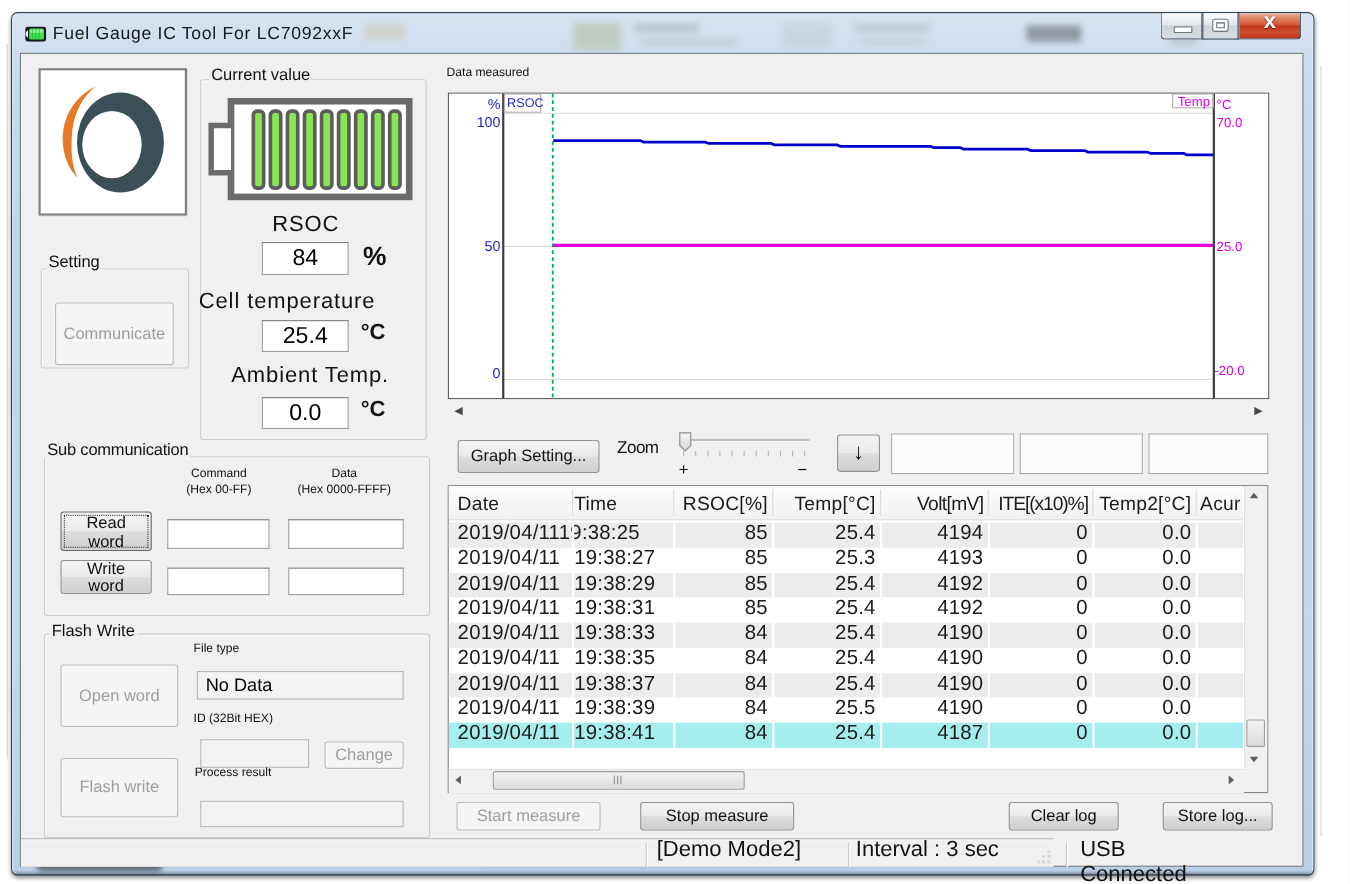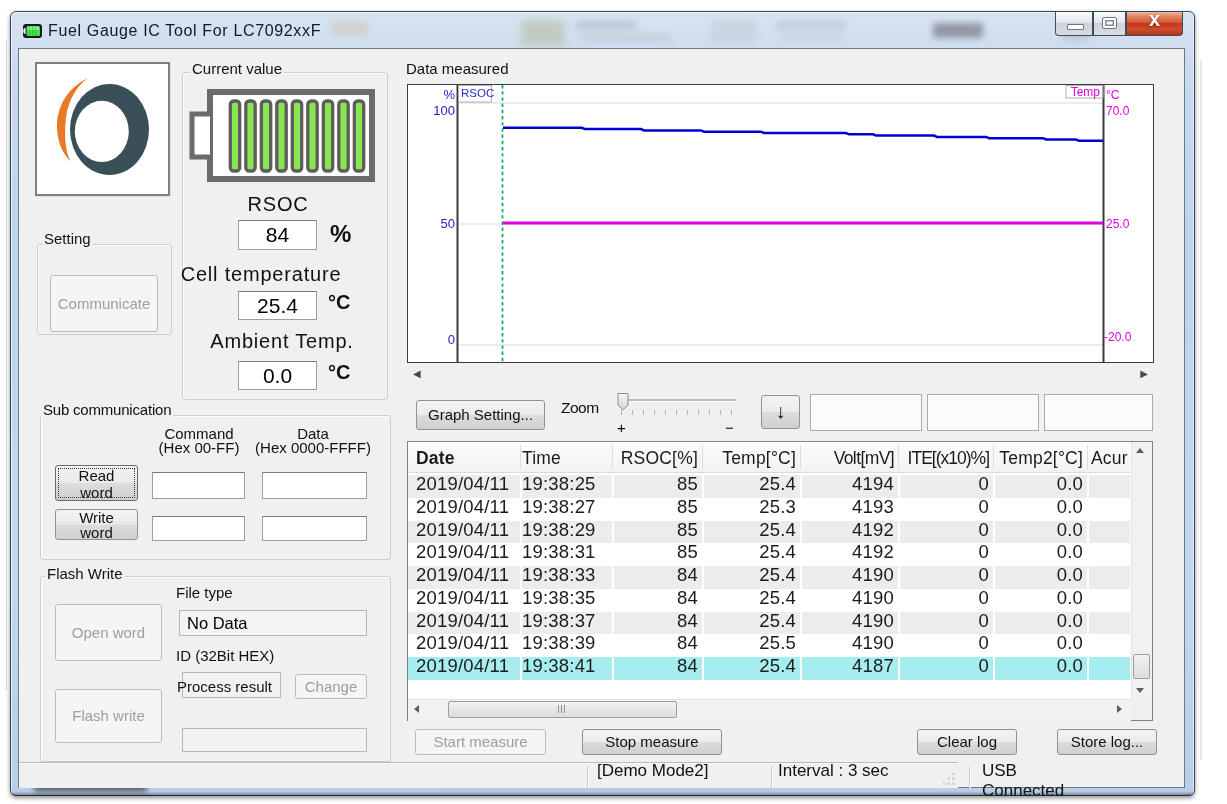--- a/index.html
+++ b/index.html
@@ -32,21 +32,21 @@
   background:#f0f0f0;border:1px solid #6c7a88;box-sizing:content-box;}
 
 .gb{position:absolute;border:1px solid #cdcdcd;border-radius:3px;box-shadow:inset 1px 1px 0 rgba(255,255,255,.9);}
 .cap{position:absolute;font-size:15px;color:#111;background:#f0f0f0;padding:0 2px;line-height:14px;}
 .btn{position:absolute;box-sizing:border-box;border:1px solid #8e9294;border-radius:3px;
   background:linear-gradient(180deg,#f3f3f3 0%,#ebebeb 48%,#dcdcdc 52%,#d0d0d0 100%);
   font-size:15px;color:#111;text-align:center;}
 .btn.dis{border-color:#bcbcbc;background:#f5f5f5;color:#9e9e9e;}
 .fld{position:absolute;box-sizing:border-box;background:#fff;border:1px solid #9e9e9e;border-top-color:#7c7c7c;}
 .fld.dis{background:#f2f2f2;border-color:#b8b8b8;}
-.lbl{position:absolute;font-size:15px;color:#111;white-space:nowrap;}
+.lbl{position:absolute;font-size:11px;color:#111;white-space:nowrap;}
 .big{font-size:20px;letter-spacing:0.8px;}
 #logobox{left:16px;top:13px;width:135px;height:134px;background:#fff;box-sizing:border-box;
   border:2px solid #808080;box-shadow:inset 0 0 0 1px #ffffff, 1px 1px 0 #e0e0e0;padding:0;}
 #battsvg{left:167px;top:40px;width:192px;height:95px;}
 #readword{outline:1px dotted #333;outline-offset:-4px;border-color:#6a6a6a;}
 
 #chart{position:absolute;left:388px;top:35px;width:747px;height:279px;}
 #chartscroll{position:absolute;left:388px;top:318px;width:747px;height:14px;background:#f0f0f0;}
 .sarr{position:absolute;font-size:10px;color:#4a4a4a;line-height:14px;}
 
@@ -59,21 +59,21 @@
 #tbl .hsep{position:absolute;top:3px;width:1px;height:24px;background:#dcdcdc;}
 #tbl .tr{position:absolute;left:0;width:722px;height:22px;}
 #tbl .g{background:#ececec;}
 #tbl .cy{background:#a5edef;}
 #tbl .td{position:absolute;top:-2px;white-space:nowrap;color:#1b1b1b;letter-spacing:0.2px;}
 #tbl .rsep{position:absolute;width:2px;background:#fff;}
 #vscr{position:absolute;left:723px;top:0;width:20px;height:257px;background:#f1f1f1;border-left:1px solid #e2e2e2;}
 #hscr{position:absolute;left:0;top:257px;width:723px;height:21px;background:#f1f1f1;border-top:1px solid #e2e2e2;}
 .thumb{position:absolute;background:linear-gradient(180deg,#f2f2f2,#dcdcdc);border:1px solid #9d9d9d;border-radius:2px;box-sizing:border-box;}
 
-#status{position:absolute;left:0;top:713px;width:939px;height:25px;background:#f0f0f0;border-top:1px solid #b9b9b9;box-shadow:inset 0 1px 0 #fafafa;font-size:17px;color:#111;}
+#status{position:absolute;left:0;top:713px;width:939px;height:25px;background:#f0f0f0;border-top:1px solid #b9b9b9;box-shadow:inset 0 1px 0 #fafafa;font-size:20px;color:#111;}
 #status .sep{position:absolute;top:3px;width:1px;height:22px;background:#c9c9c9;box-shadow:1px 0 0 #fff;}
 </style>
 </head>
 <body>
 
 <div class="abs" style="left:6px;top:40px;width:1px;height:650px;background:#d8d8d8;"></div>
 <div class="abs" style="left:1200px;top:60px;width:2px;height:700px;background:#e8e8e8;"></div>
 <div id="win">
 
   <div class="abs" style="left:320px;top:10px;width:38px;height:14px;background:#cfc8b4;filter:blur(3px);opacity:.6;border-radius:3px;"></div>
@@ -164,21 +164,21 @@
 
     <div class="gb" style="left:21px;top:527px;width:349px;height:184px;"></div>
     <div class="cap" style="left:26px;top:518px;">Flash Write</div>
     <div class="lbl" style="left:157px;top:535px;">File type</div>
     <div class="fld" style="left:160px;top:561px;width:188px;height:26px;font-size:16.5px;line-height:25px;padding-left:7px;background:#f3f3f3;border-color:#b5b5b5;">No Data</div>
     <div class="btn dis" style="left:36px;top:555px;width:107px;height:57px;line-height:55px;">Open word</div>
     <div class="lbl" style="left:157px;top:598px;">ID (32Bit HEX)</div>
     <div class="fld dis" style="left:163px;top:623px;width:99px;height:26px;"></div>
     <div class="btn dis" style="left:276px;top:625px;width:72px;height:25px;line-height:23px;">Change</div>
     <div class="btn dis" style="left:36px;top:640px;width:107px;height:54px;line-height:52px;">Flash write</div>
-    <div class="lbl" style="left:158px;top:629px;">Process result</div>
+    <div class="lbl" style="left:158px;top:647px;">Process result</div>
     <div class="fld dis" style="left:163px;top:679px;width:185px;height:24px;"></div>
 
     <div class="lbl" style="left:387px;top:11px;">Data measured</div>
     <div id="chart">
       <svg width="747" height="279" viewBox="0 0 747 279">
         <rect x="0.5" y="0.5" width="746" height="278" fill="#ffffff" stroke="#3c3c3c" stroke-width="1"></rect>
         <line x1="50.5" y1="19" x2="696" y2="19" stroke="#d9d9d9"></line>
         <line x1="50.5" y1="140" x2="696" y2="140" stroke="#d9d9d9"></line>
         <line x1="50.5" y1="261" x2="696" y2="261" stroke="#d9d9d9"></line>
         <line x1="50.5" y1="1" x2="50.5" y2="278" stroke="#3c3c3c" stroke-width="2"></line>
@@ -231,39 +231,39 @@
       <div style="position:absolute;left:2px;top:28px;font-size:15px;">+</div>
       <div style="position:absolute;left:110px;top:28px;font-size:15px;">−</div>
     </div>
     <div class="btn" style="left:742px;top:346px;width:39px;height:34px;line-height:31px;font-size:20px;">↓</div>
     <div class="mbox" style="left:791px;top:345px;width:112px;"></div>
     <div class="mbox" style="left:908px;top:345px;width:112px;"></div>
     <div class="mbox" style="left:1025px;top:345px;width:109px;"></div>
 
     <div id="tbl">
         <div class="hdr">
-          <div class="td" style="left:8px;top:6px;font-weight:bold;">Date</div>
+          <div class="td" style="left:8px;top:6px;">Date</div>
           <div class="td" style="left:114px;top:6px;">Time</div>
           <div class="td" style="left:150px;top:6px;width:140px;text-align:right;">RSOC[%]</div>
           <div class="td" style="left:248px;top:6px;width:140px;text-align:right;">Temp[°C]</div>
           <div class="td" style="left:346px;top:6px;width:140px;text-align:right;letter-spacing:-0.6px;">Volt[mV]</div>
           <div class="td" style="left:441px;top:6px;width:140px;text-align:right;letter-spacing:-1px;">ITE[(x10)%]</div>
           <div class="td" style="left:535px;top:6px;width:140px;text-align:right;">Temp2[°C]</div>
           <div class="td" style="left:683px;top:6px;">Acur</div>
           <div class="hsep" style="left:112px;"></div>
           <div class="hsep" style="left:204px;"></div>
           <div class="hsep" style="left:294px;"></div>
           <div class="hsep" style="left:392px;"></div>
           <div class="hsep" style="left:490px;"></div>
           <div class="hsep" style="left:585px;"></div>
           <div class="hsep" style="left:679px;"></div>
         </div>
         <div class="tr g" style="top:33.0px;height:22.75px;">
           <div class="td" style="left:8px;">2019/04/11</div>
-          <div class="td" style="left:114px;">19:38:25</div>
+          <div class="td" style="left:100px;">19:38:25</div>
           <div class="td" style="left:190px;width:100px;text-align:right;">85</div>
           <div class="td" style="left:288px;width:100px;text-align:right;">25.4</div>
           <div class="td" style="left:386px;width:100px;text-align:right;">4194</div>
           <div class="td" style="left:481px;width:100px;text-align:right;">0</div>
           <div class="td" style="left:575px;width:100px;text-align:right;">0.0</div>
         </div>
         <div class="tr " style="top:55.8px;height:22.75px;">
           <div class="td" style="left:8px;">2019/04/11</div>
           <div class="td" style="left:114px;">19:38:27</div>
           <div class="td" style="left:190px;width:100px;text-align:right;">85</div>

